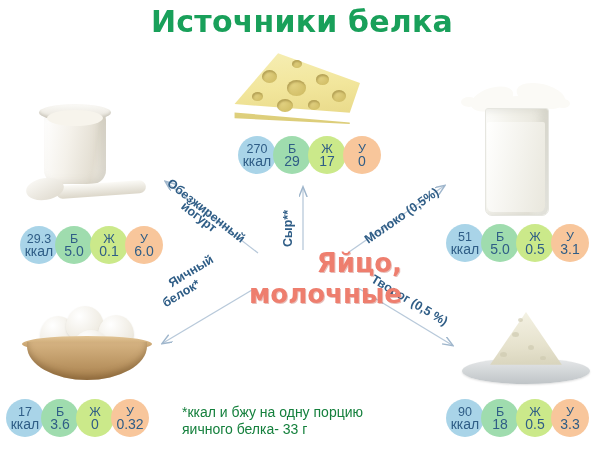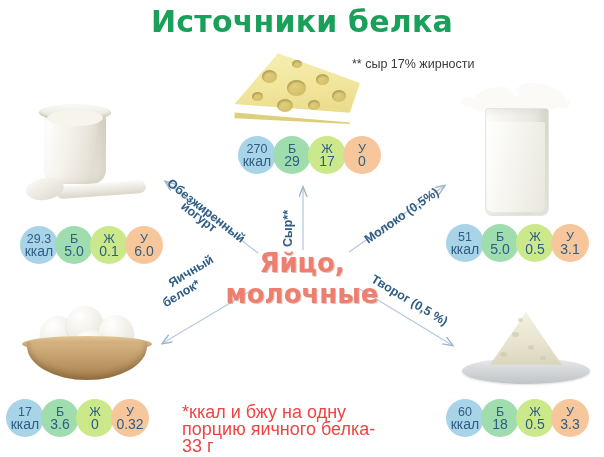--- a/index.html
+++ b/index.html
@@ -7,25 +7,25 @@
        font-family:"Liberation Sans","DejaVu Sans",sans-serif;}
   .stage{position:absolute;left:0;top:0;width:604px;height:457px;background:#ffffff;}
 
   
   .title{position:absolute;left:0;top:4px;width:604px;text-align:center;
          font-size:30px;font-weight:bold;color:#19a05a;letter-spacing:0.2px;
          font-family:"DejaVu Sans",sans-serif;}
 
   
   .note-tr{position:absolute;left:352px;top:57px;font-size:12.5px;color:#3a3a3a;}
-  .note-bottom{position:absolute;left:182px;top:404px;font-size:18px;color:#ef4444;
+  .note-bottom{position:absolute;left:182px;top:404px;font-size:14px;color:#15803d;
                line-height:17px;width:215px;}
 
   
-  .center-label{position:absolute;left:202px;top:248px;width:200px;text-align:center;
+  .center-label{position:absolute;left:202px;top:248px;width:200px;text-align:right;
        font-size:26px;font-weight:bold;color:#ee7e6e;line-height:31px;
        font-family:"DejaVu Sans",sans-serif;
        text-shadow:1px 1px 0 rgba(190,70,55,.35);}
 
   
   .badges{position:absolute;display:flex;align-items:center;}
   .cir{width:38px;height:38px;border-radius:50%;display:flex;flex-direction:column;
        align-items:center;justify-content:center;color:#2f5d86;margin-right:-3px;
        font-size:11.5px;line-height:12.5px;font-weight:normal;}
   .cir .top{font-size:12.5px;}
@@ -102,21 +102,20 @@
   .arrow-label{position:absolute;font-size:12.5px;font-weight:bold;color:#2f5d86;
      white-space:nowrap;font-family:"Liberation Sans",sans-serif;}
 </style>
 </head>
 <body>
 
 <div class="stage">
 
   <div class="title">Источники белка</div>
 
-  <div class="note-tr">** сыр 17% жирности</div>
 
   <div class="photo">
     <div class="jar-body"></div>
     <div class="jar-rim"></div>
     <div class="jar-curd"></div>
     <div class="spoon-handle"></div>
     <div class="spoon-bowl"></div>
   </div>
 
   <div class="cheese">
@@ -262,21 +261,21 @@
       <span class="bot">0</span>
     </div>
     <div class="cir c-c">
       <span class="top">У</span>
       <span class="bot">0.32</span>
     </div>
   </div>
 
   <div class="badges" style="left:446px;top:399px;">
     <div class="cir c-kcal">
-      <span class="top">60</span>
+      <span class="top">90</span>
       <span class="bot">ккал</span>
     </div>
     <div class="cir c-p">
       <span class="top">Б</span>
       <span class="bot">18</span>
     </div>
     <div class="cir c-f">
       <span class="top">Ж</span>
       <span class="bot">0.5</span>
     </div>

